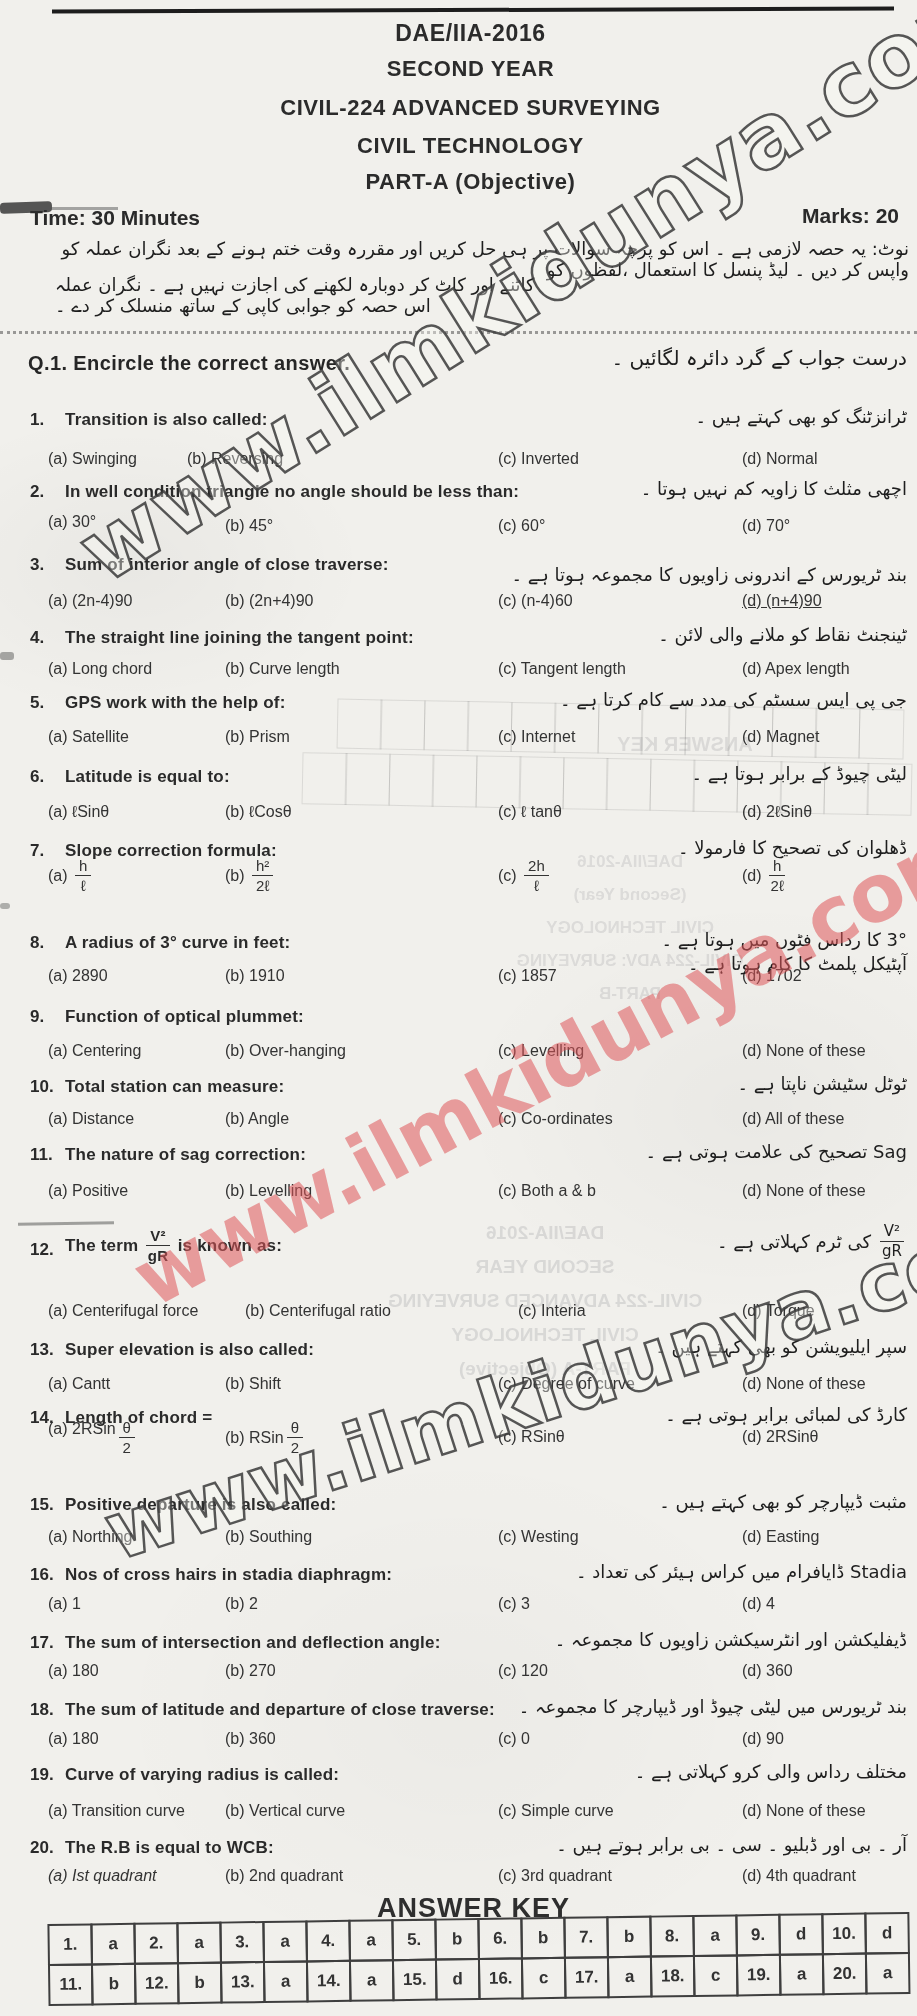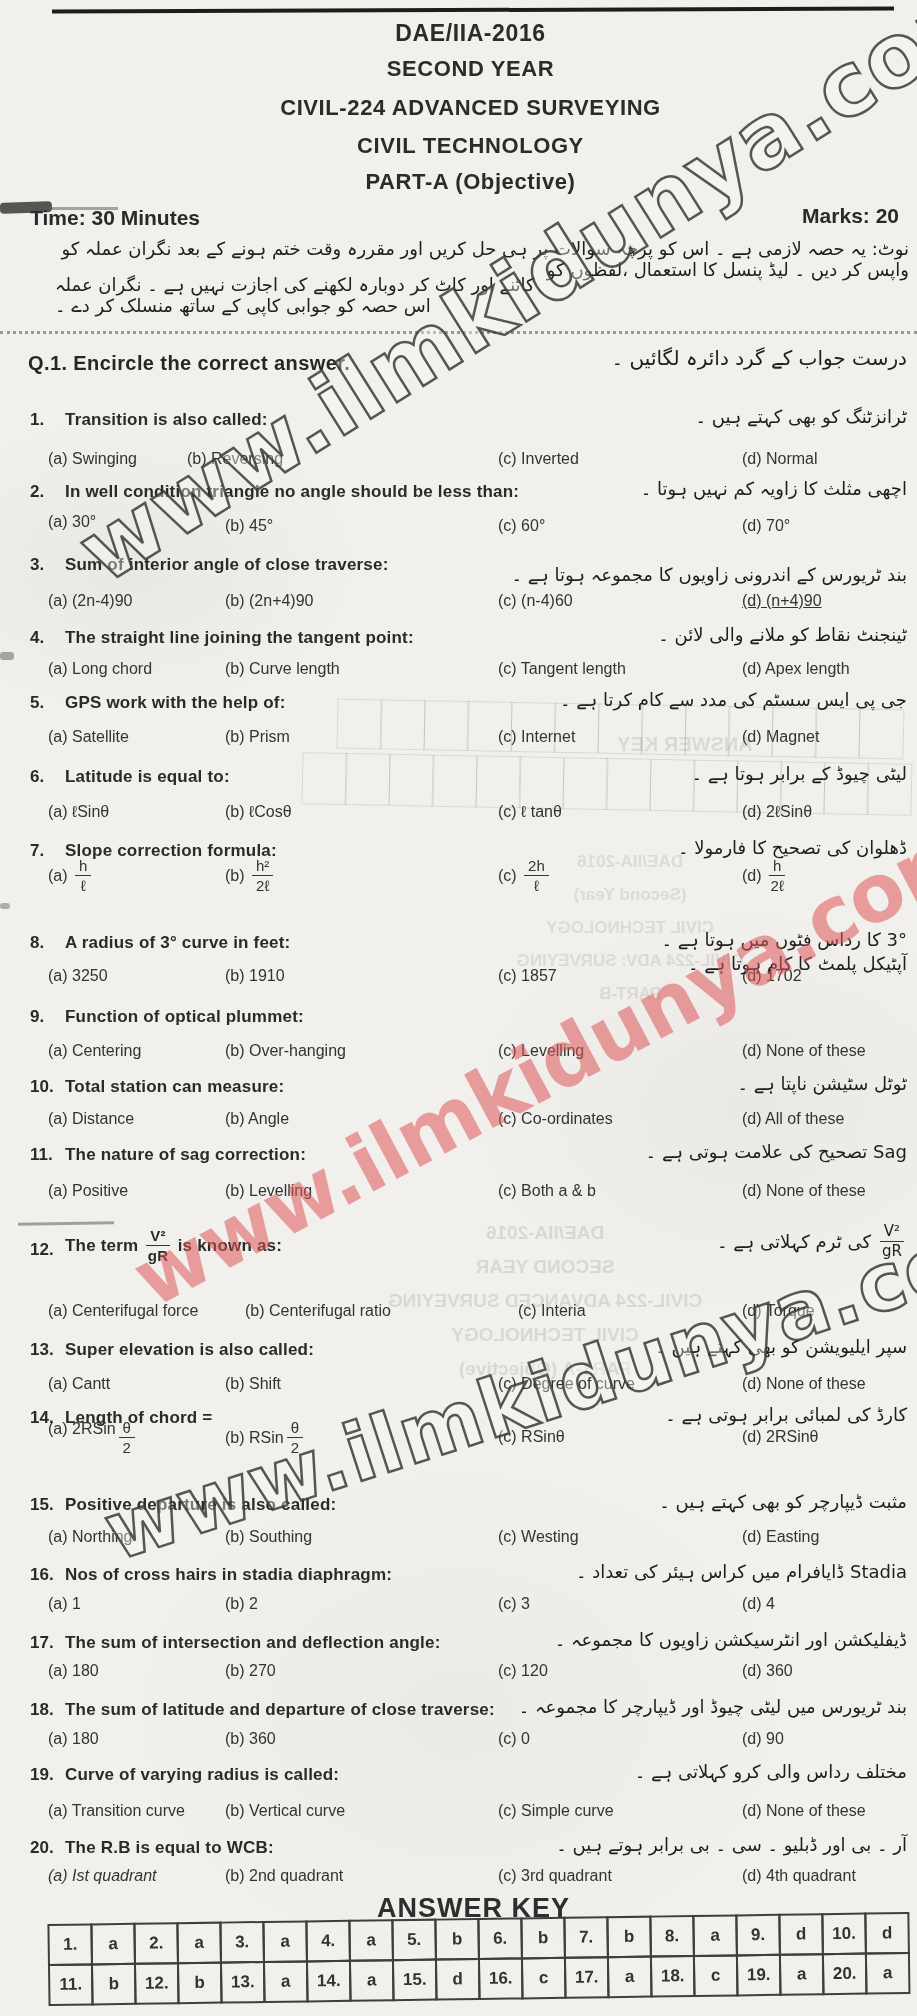--- a/index.html
+++ b/index.html
@@ -186,21 +186,21 @@
           <span class="fn">2h</span>
           <span class="fd">ℓ</span>
         </span></div>
       <div class="opt" style="left: 742px; top: 858px; display: flex; align-items: center;">(d)&nbsp;<span class="frac" style="font-size: 15px;">
           <span class="fn">h</span>
           <span class="fd">2ℓ</span>
         </span></div>
       <div class="q-no" style="top: 933px;">8.</div>
       <div class="q-text" style="top: 933px;">A radius of 3° curve in feet:</div>
       <div class="q-ur urdu" style="top: 929px;">3° کا رداس فٹوں میں ہوتا ہے ۔</div>
-      <div class="opt" style="left: 48px; top: 967px;">(a) 3250</div>
+      <div class="opt" style="left: 48px; top: 967px;">(a) 2890</div>
       <div class="opt" style="left: 225px; top: 967px;">(b) 1910</div>
       <div class="opt" style="left: 498px; top: 967px;">(c) 1857</div>
       <div class="opt" style="left: 742px; top: 967px;">(d) 1702</div>
       <div class="q-no" style="top: 1007px;">9.</div>
       <div class="q-text" style="top: 1007px;">Function of optical plummet:</div>
       <div class="q-ur urdu" style="top: 953px;">آپٹیکل پلمٹ کا کام ہوتا ہے ۔</div>
       <div class="opt" style="left: 48px; top: 1042px;">(a) Centering</div>
       <div class="opt" style="left: 225px; top: 1042px;">(b) Over-hanging</div>
       <div class="opt" style="left: 498px; top: 1042px;">(c) Levelling</div>
       <div class="opt" style="left: 742px; top: 1042px;">(d) None of these</div>

